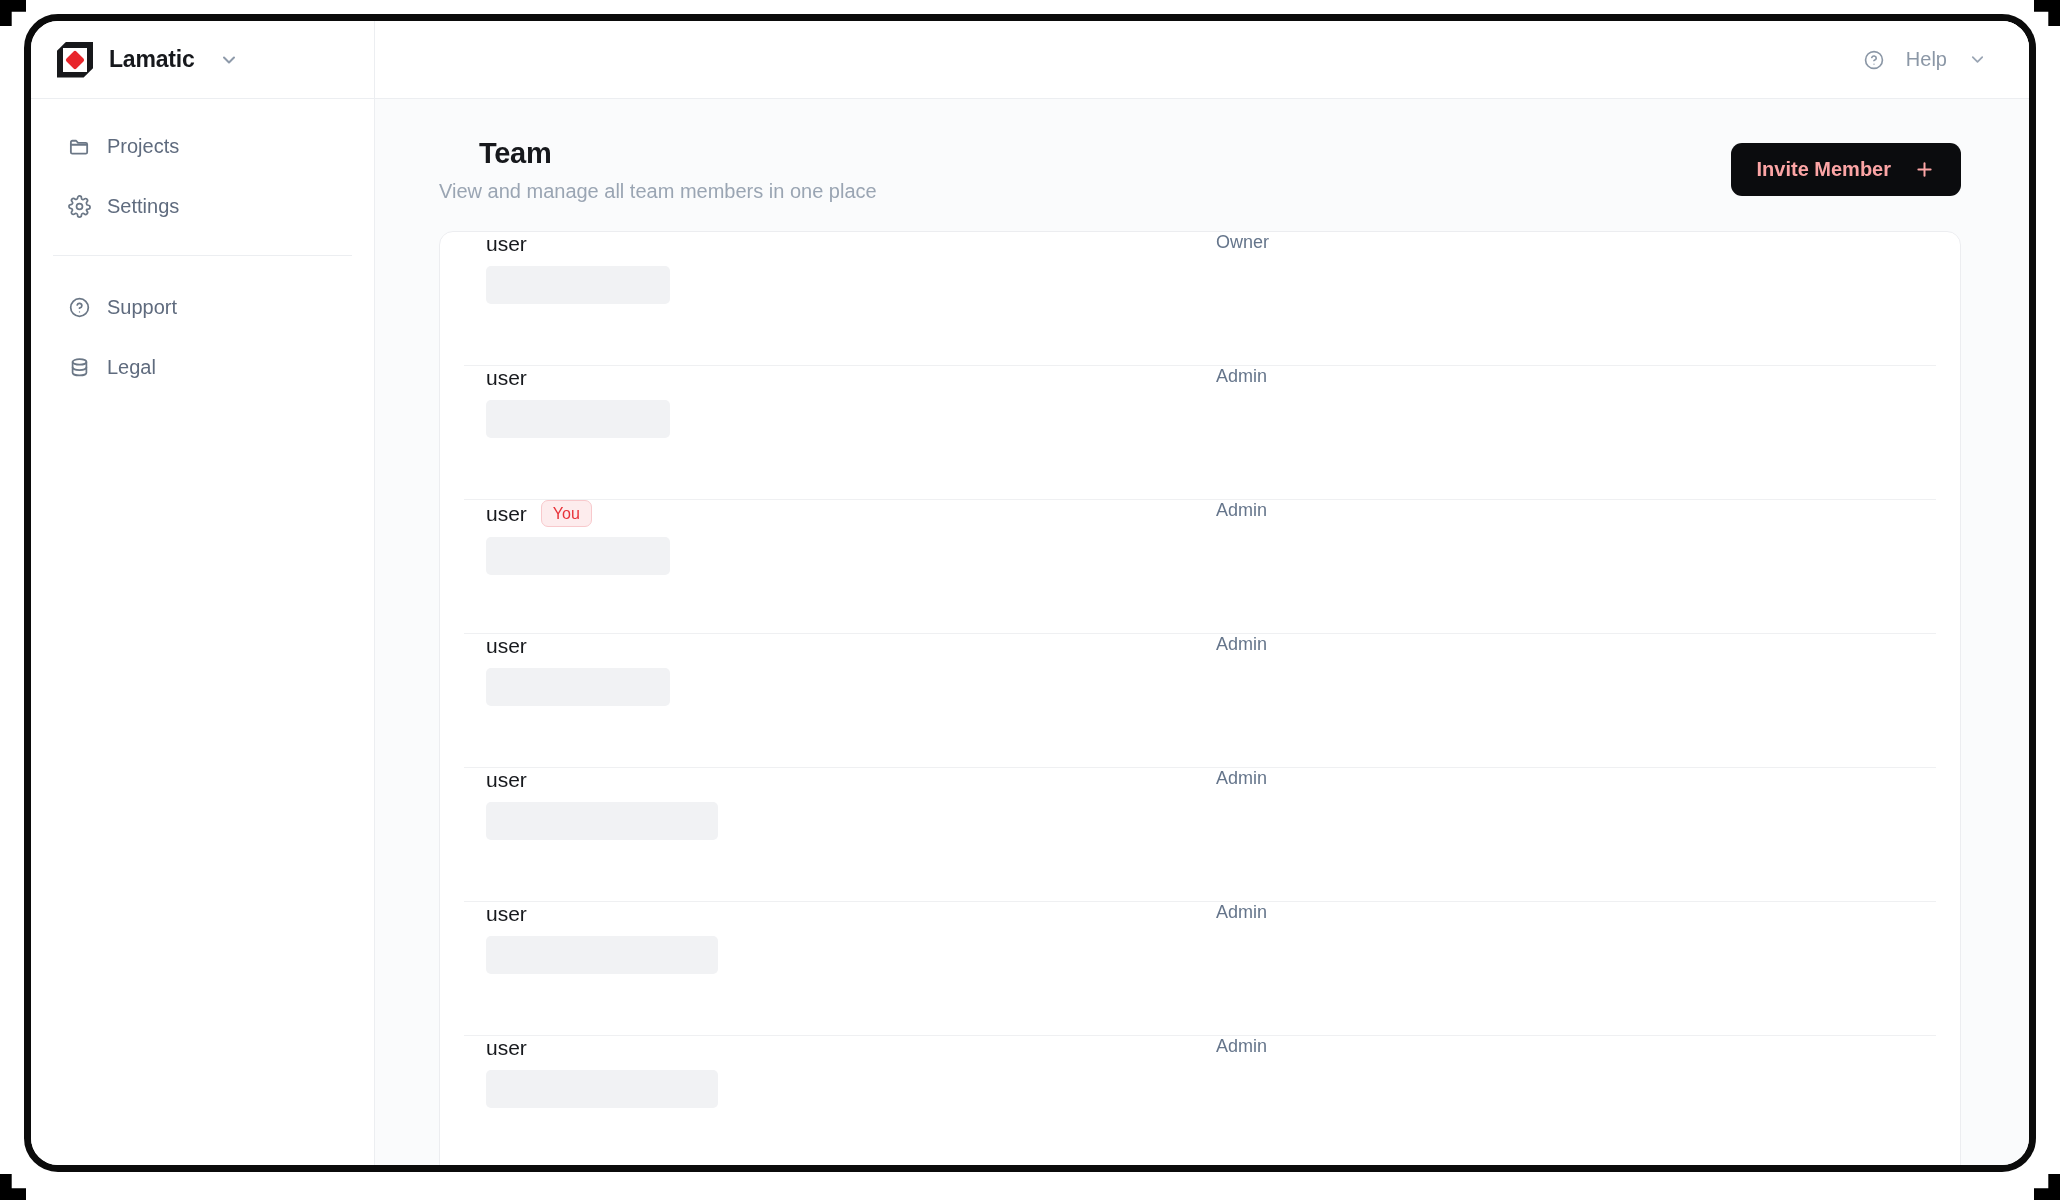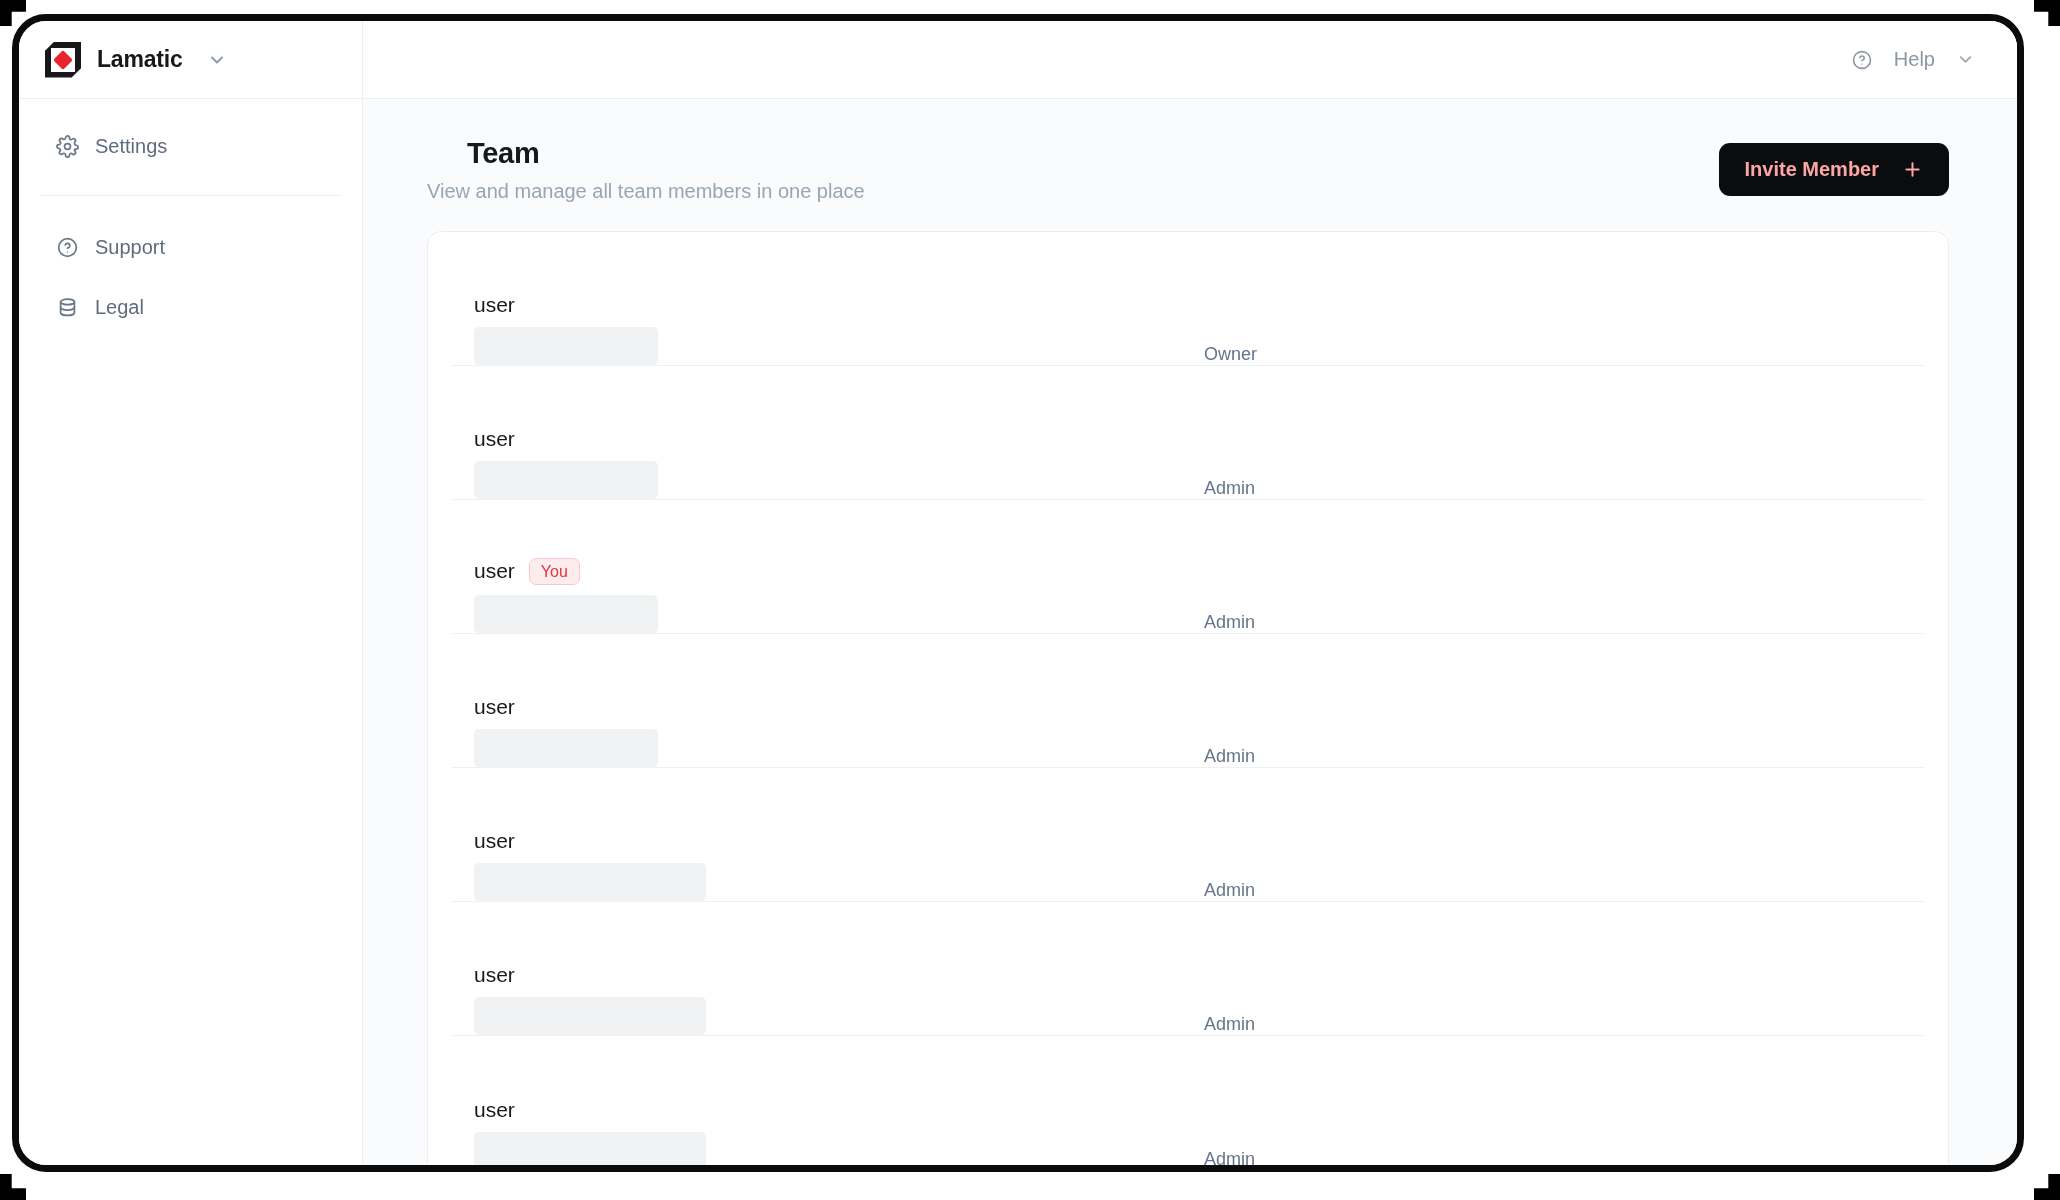--- a/index.html
+++ b/index.html
@@ -31,21 +31,21 @@
        clip-path: polygon(0 0, 100% 0, 100% 45%, 45% 45%, 45% 100%, 0 100%); }
   .corner-mark.tr { top: 0;    right: 0;
        clip-path: polygon(0 0, 100% 0, 100% 100%, 55% 100%, 55% 45%, 0 45%); }
   .corner-mark.bl { bottom: 0; left: 0;
        clip-path: polygon(0 0, 45% 0, 45% 55%, 100% 55%, 100% 100%, 0 100%); }
   .corner-mark.br { bottom: 0; right: 0;
        clip-path: polygon(55% 0, 100% 0, 100% 100%, 0 100%, 0 55%, 55% 55%); }
 
   #frame {
     position: absolute;
-    left: 12px;
+    left: 24px;
     top: 14px;
     width: 2012px;
     height: 1158px;
     border: 7px solid #0b0b0b;
     border-radius: 34px;
     background: #ffffff;
     overflow: hidden;
     display: flex;
   }
 
@@ -223,21 +223,21 @@
     background: #ffffff;
     border: 1px solid #ecedf0;
     border-radius: 14px;
     padding: 0 24px;
     height: 960px;
     overflow: hidden;
   }
 
   .member-row {
     display: flex;
-    align-items: flex-end;
+    align-items: flex-start;
     height: 134px;
     border-bottom: 1px solid #eff0f2;
     padding: 0 22px;
   }
   .member-row:last-child { border-bottom: none; }
 
   .member-left {
     flex: 0 0 620px;
     display: flex;
     flex-direction: column;
@@ -300,20 +300,29 @@
         <span class="brand-name">Lamatic</span>
         <span class="brand-caret">
           <svg width="20" height="20" viewBox="0 0 24 24" fill="none" stroke="currentColor" stroke-width="2.4" stroke-linecap="round" stroke-linejoin="round">
               <polyline points="6 9 12 15 18 9"></polyline>
             </svg>
         </span>
       </div>
 
       <nav class="nav-section">
 
+        <div class="nav-item">
+          <span class="ico">
+            <svg width="23" height="23" viewBox="0 0 24 24" fill="none" stroke="currentColor" stroke-width="1.9" stroke-linecap="round" stroke-linejoin="round">
+                <path d="M3 7.5a1.5 1.5 0 0 1 1.5-1.5h4l2 2.2h8A1.5 1.5 0 0 1 20 9.7v8.3a1.5 1.5 0 0 1-1.5 1.5h-14A1.5 1.5 0 0 1 3 18z"></path>
+                <path d="M3 10.2h17"></path>
+              </svg>
+          </span>
+          <span>Projects</span>
+        </div>
 
 
         <div class="nav-item">
           <span class="ico">
             <svg width="23" height="23" viewBox="0 0 24 24" fill="none" stroke="currentColor" stroke-width="1.8" stroke-linecap="round" stroke-linejoin="round">
                 <circle cx="12" cy="12" r="3.1"></circle>
                 <path d="M19.4 15a1.7 1.7 0 0 0 .34 1.87l.06.06a2 2 0 1 1-2.83 2.83l-.06-.06a1.7 1.7 0 0 0-1.87-.34 1.7 1.7 0 0 0-1.03 1.56V21a2 2 0 1 1-4 0v-.1A1.7 1.7 0 0 0 8.9 19.3a1.7 1.7 0 0 0-1.87.34l-.06.06a2 2 0 1 1-2.83-2.83l.06-.06A1.7 1.7 0 0 0 4.5 15a1.7 1.7 0 0 0-1.56-1.03H3a2 2 0 1 1 0-4h.1A1.7 1.7 0 0 0 4.7 8.9a1.7 1.7 0 0 0-.34-1.87l-.06-.06a2 2 0 1 1 2.83-2.83l.06.06A1.7 1.7 0 0 0 9 4.5a1.7 1.7 0 0 0 1.03-1.56V3a2 2 0 1 1 4 0v.1A1.7 1.7 0 0 0 15 4.7a1.7 1.7 0 0 0 1.87-.34l.06-.06a2 2 0 1 1 2.83 2.83l-.06.06A1.7 1.7 0 0 0 19.3 9v.09A1.7 1.7 0 0 0 21 10.7H21a2 2 0 1 1 0 4h-.1a1.7 1.7 0 0 0-1.5 1.03z"></path>
               </svg>
           </span>
           <span>Settings</span>

